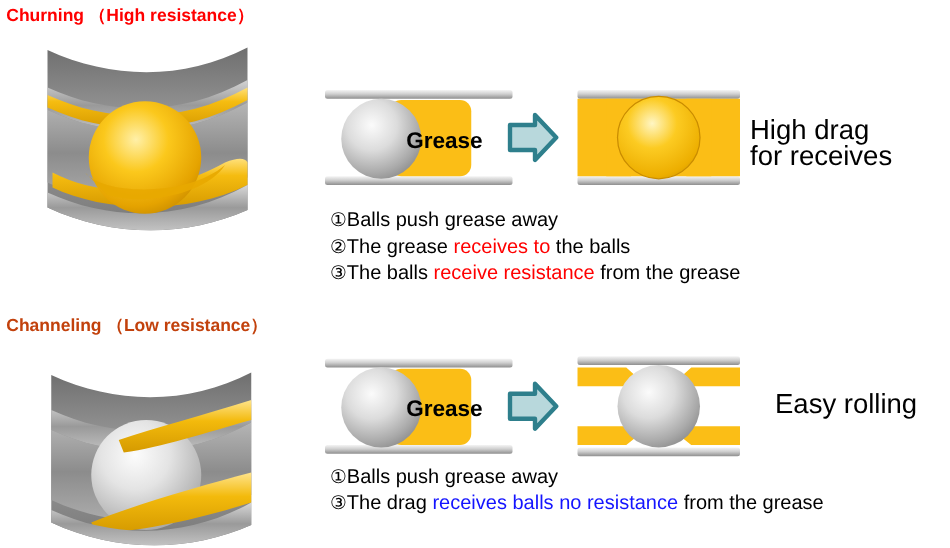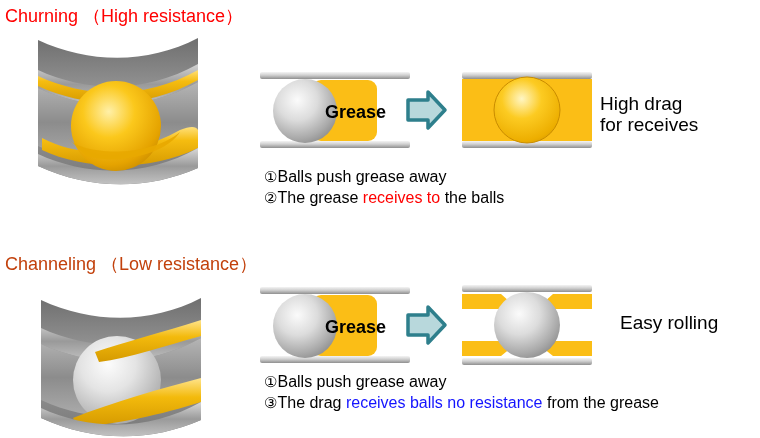--- a/index.html
+++ b/index.html
@@ -9,39 +9,39 @@
   }
   body {
     width: 760px;
     height: 438px;
     position: relative;
     font-family: "Liberation Sans", sans-serif;
     overflow: hidden;
   }
   .section-title {
     position: absolute;
-    font-size: 18px;
-    font-weight: normal;
+    font-size: 14px;
+    font-weight: bold;
     letter-spacing: 0px;
     white-space: nowrap;
   }
   #title-churning { left: 5px; top: 4px; color: #ff0000; }
   #title-channeling { left: 5px; top: 252px; color: #c2410c; }
 
   .bearing-art { position: absolute; }
   #bearing-churning { left: 30px; top: 30px; }
   #bearing-channeling { left: 33px; top: 292px; }
 
   .schematic { position: absolute; }
   #schematic-top { left: 255px; top: 68px; }
   #schematic-bottom { left: 255px; top: 283px; }
 
   .result-label {
     position: absolute;
-    font-size: 19px;
+    font-size: 22px;
     color: #000000;
     line-height: 21px;
     white-space: nowrap;
   }
   #label-high-drag { left: 600px; top: 93px; }
   #label-easy-rolling { left: 620px; top: 312px; }
 
   .bullet-list {
     position: absolute;
     font-size: 16px;
@@ -159,20 +159,23 @@
   <span>for receives</span>
 </div>
 
 <div class="bullet-list" id="bullets-churning">
   <span class="bullet-line">
     <span class="num">①</span><span>Balls push grease away</span><span class="hi-red"></span><span></span>
   </span>
   <span class="bullet-line">
     <span class="num">②</span><span>The grease </span><span class="hi-red">receives to</span><span> the balls</span>
   </span>
+  <span class="bullet-line">
+    <span class="num">③</span><span>The balls </span><span class="hi-red">receive resistance</span><span> from the grease</span>
+  </span>
 </div>
 
 <div class="section-title" id="title-channeling">Channeling （Low resistance）</div>
 
 <div class="bearing-art" id="bearing-channeling">
   <svg width="175" height="146" viewBox="0 0 175 146">
     <defs>
       <radialGradient id="grayBall2" cx="0.40" cy="0.32" r="0.78">
         <stop offset="0" stop-color="#fcfcfc"></stop>
         <stop offset="0.4" stop-color="#e4e4e4"></stop>

